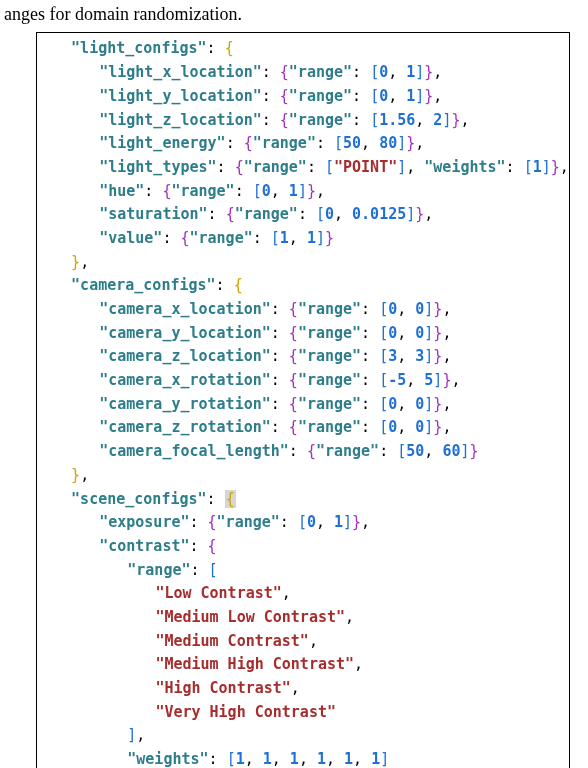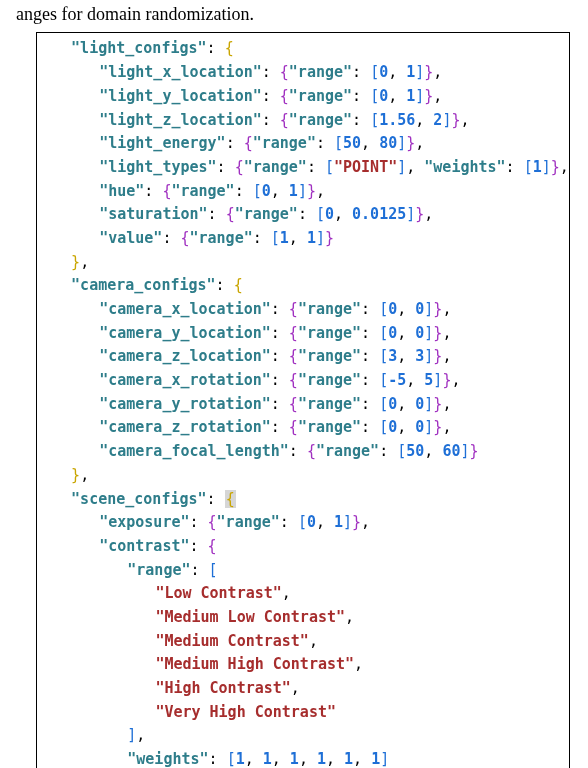--- a/index.html
+++ b/index.html
@@ -10,21 +10,21 @@
     line-height: 1.58;
     color: #000;
     width: 588px;
     height: 768px;
     overflow: hidden;
   }
   .header-text {
     font-family: Georgia, "Times New Roman", serif;
     font-size: 18px;
     color: #000;
-    padding-left: 16px;
+    padding-left: 4px;
     margin-bottom: 4px;
   }
   .code-box {
     border: 1.5px solid #000;
     margin: 0 18px 0 36px;
     padding: 4px 2px 4px 6px;
     position: relative;
   }
   .line { white-space: pre; display: flex; align-items: stretch; }
   .guide {

